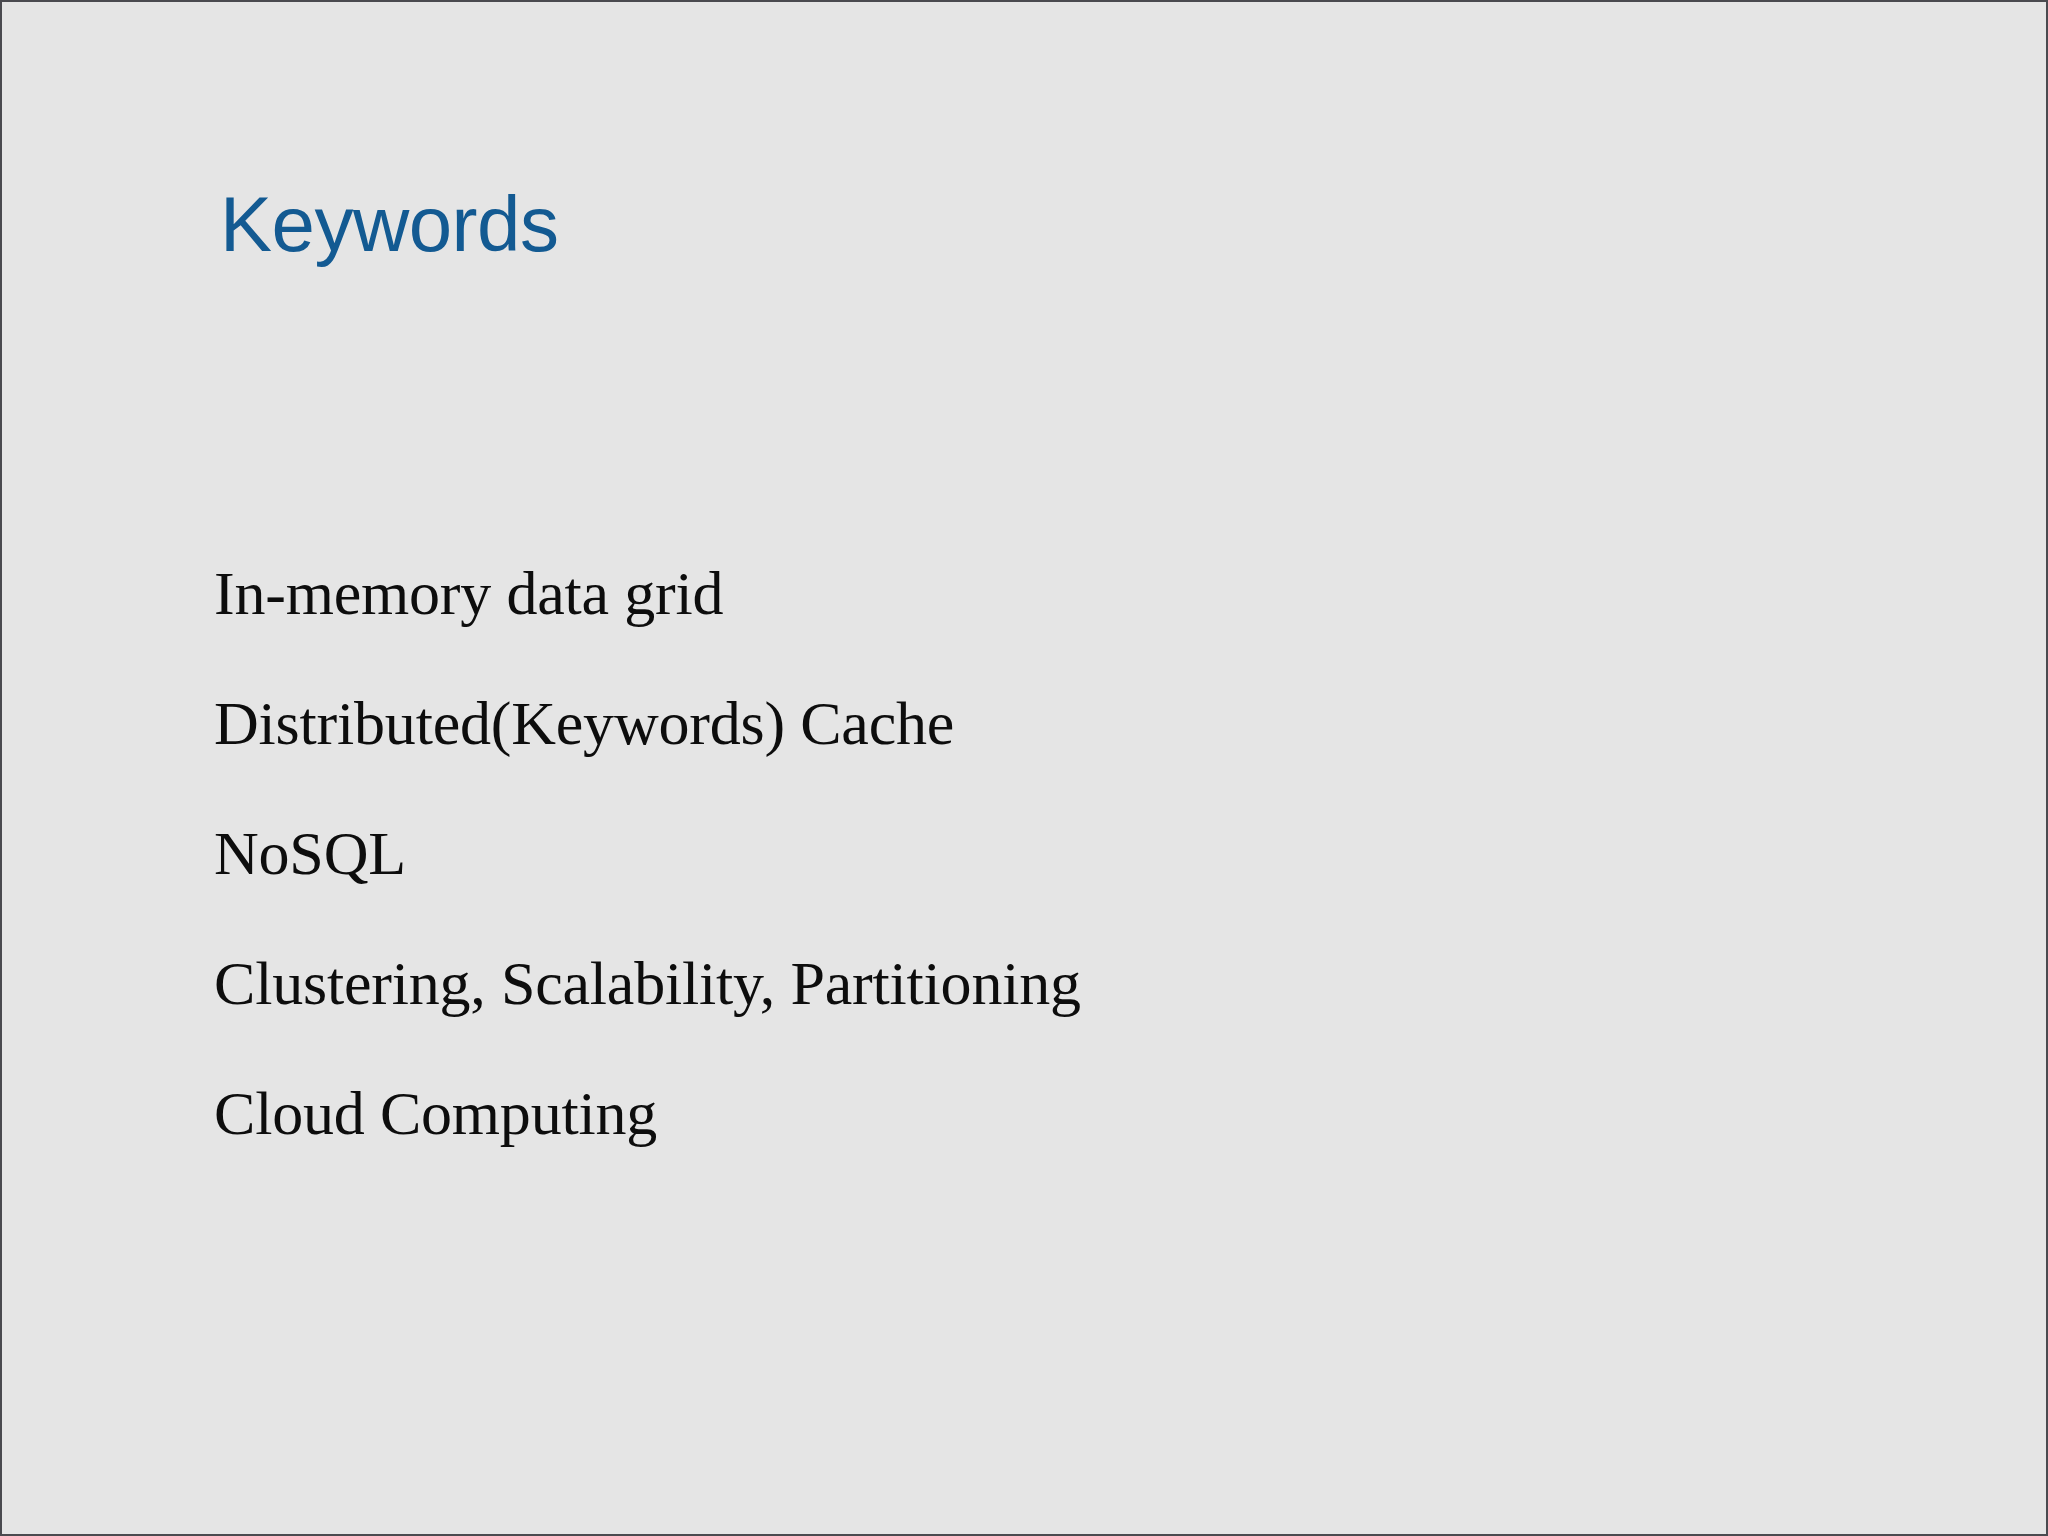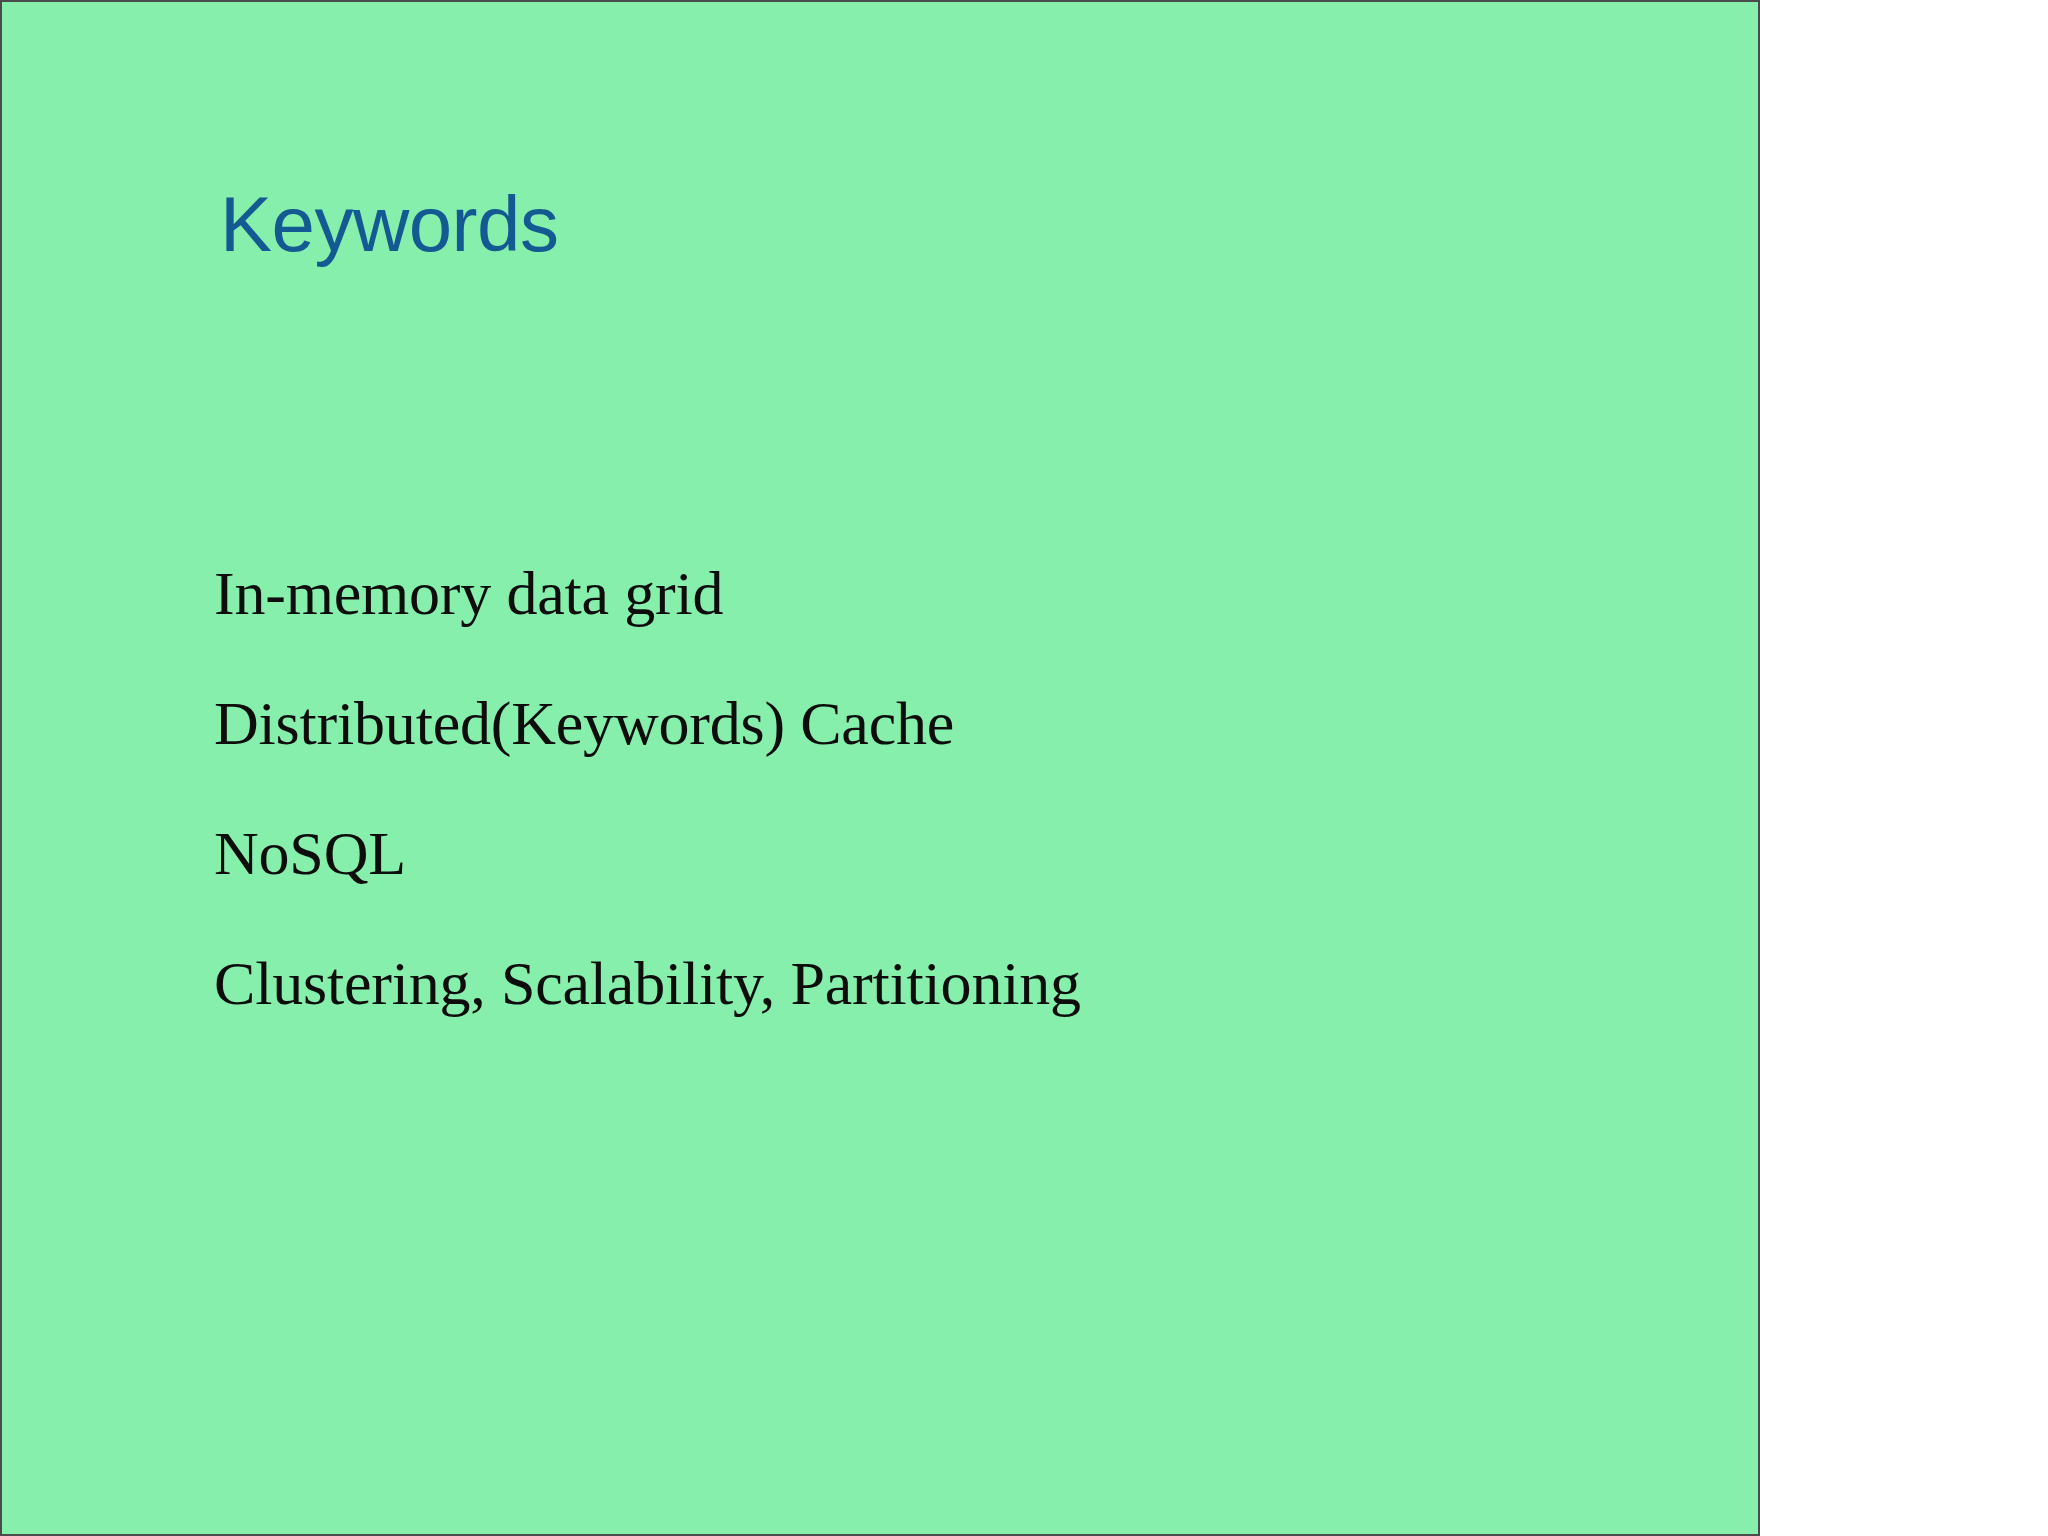--- a/index.html
+++ b/index.html
@@ -5,23 +5,23 @@
   html, body {
     margin: 0;
     padding: 0;
     background: #ffffff;
   }
   body {
     font-family: "Liberation Sans", sans-serif;
   }
   .slide {
     position: relative;
-    width: 1760px;
+    width: 2048px;
     height: 1536px;
-    background: #86efac;
+    background: #e5e5e5;
     box-sizing: border-box;
     border: 2px solid #4a4a4f;
     overflow: hidden;
   }
   .slide-title {
     position: absolute;
     left: 218px;
     top: 182px;
     font-size: 78px;
     line-height: 1.05;
@@ -58,15 +58,16 @@
 
 <div class="slide">
 
   <div class="slide-title">Keywords</div>
 
   <ul class="keyword-list">
     <li class="keyword-item">In-memory data grid</li>
     <li class="keyword-item">Distributed(Keywords) Cache</li>
     <li class="keyword-item">NoSQL</li>
     <li class="keyword-item">Clustering, Scalability, Partitioning</li>
+    <li class="keyword-item">Cloud Computing</li>
   </ul>
 
 </div>
 
 </body></html>

